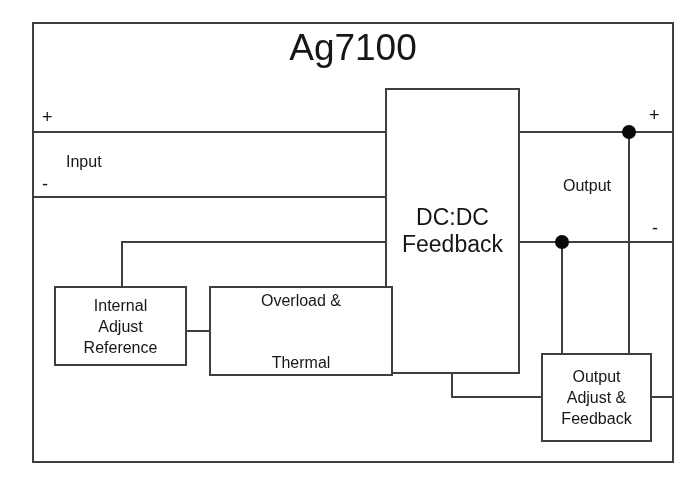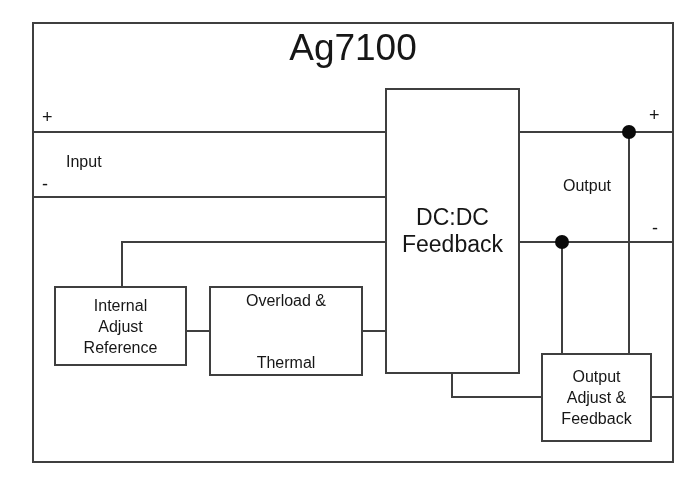--- a/index.html
+++ b/index.html
@@ -90,21 +90,21 @@
     <span class="bline">DC:DC</span>
     <span class="bline">Feedback</span>
   </div>
 
   <div class="box box-small" style="left:46px; top:286px; width:133px; height:80px;">
     <span class="bline">Internal</span>
     <span class="bline">Adjust</span>
     <span class="bline">Reference</span>
   </div>
 
-  <div class="box box-small" style="left:201px; top:286px; width:154px; height:90px;gap:41px;">
+  <div class="box box-small" style="left:201px; top:286px; width:184px; height:90px;gap:41px;">
     <span class="bline">Overload &amp;</span>
     <span class="bline">Thermal</span>
   </div>
 
   <div class="box box-small" style="left:533px; top:353px; width:111px; height:89px;">
     <span class="bline">Output</span>
     <span class="bline">Adjust &amp;</span>
     <span class="bline">Feedback</span>
   </div>
 

